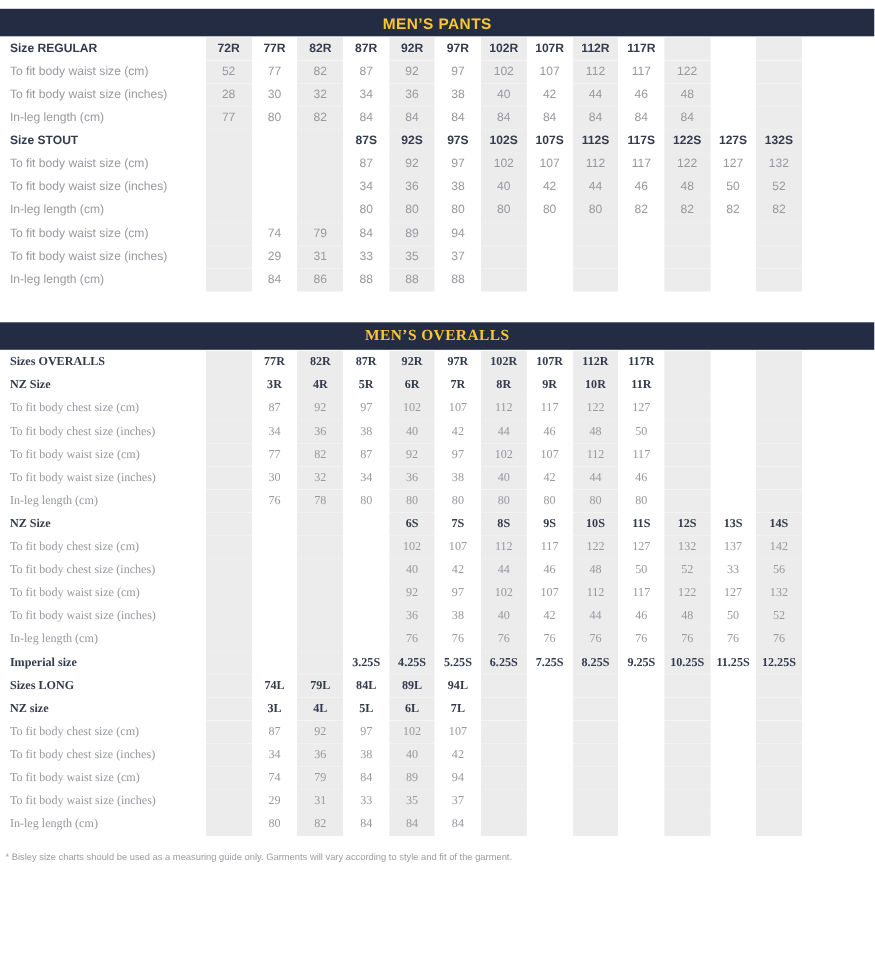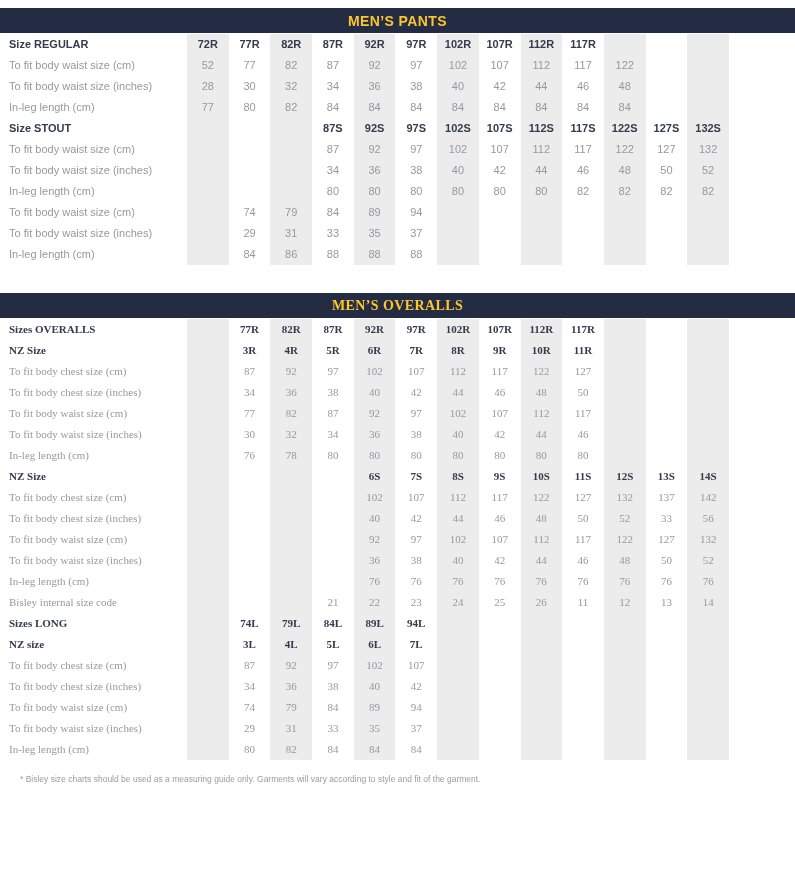--- a/index.html
+++ b/index.html
@@ -52,21 +52,21 @@
     padding-left:9px;
   }
   tr.section td{
     color:var(--dark-text);
     font-weight:bold;
   }
   .table-section + .table-section{margin-top:28px;font-family:Liberation Serif, serif;}
   .footnote{
     color:#9a9ca0;
     font-size:8.5px;
-    margin:14px 0 10px 20px;
+    margin:14px 0 10px 5px;
   }
 </style>
 </head>
 <body>
 
 <div class="page">
 
   <section class="table-section">
     <div class="title-bar">
       <span>MEN’S PANTS</span>
@@ -492,35 +492,35 @@
             <td>76</td>
             <td>76</td>
             <td>76</td>
             <td>76</td>
             <td>76</td>
             <td>76</td>
             <td>76</td>
             <td>76</td>
             <td>76</td>
           </tr>
-          <tr class="data">
-            <td class="label">Bisley internal size code</td>
-            <td></td>
-            <td></td>
-            <td></td>
-            <td>21</td>
-            <td>22</td>
-            <td>23</td>
-            <td>24</td>
-            <td>25</td>
-            <td>26</td>
-            <td>11</td>
-            <td>12</td>
-            <td>13</td>
-            <td>14</td>
+          <tr class="section">
+            <td class="label">Imperial size</td>
+            <td></td>
+            <td></td>
+            <td></td>
+            <td>3.25S</td>
+            <td>4.25S</td>
+            <td>5.25S</td>
+            <td>6.25S</td>
+            <td>7.25S</td>
+            <td>8.25S</td>
+            <td>9.25S</td>
+            <td>10.25S</td>
+            <td>11.25S</td>
+            <td>12.25S</td>
           </tr>
           <tr class="section">
             <td class="label">Sizes LONG</td>
             <td></td>
             <td>74L</td>
             <td>79L</td>
             <td>84L</td>
             <td>89L</td>
             <td>94L</td>
             <td></td>

